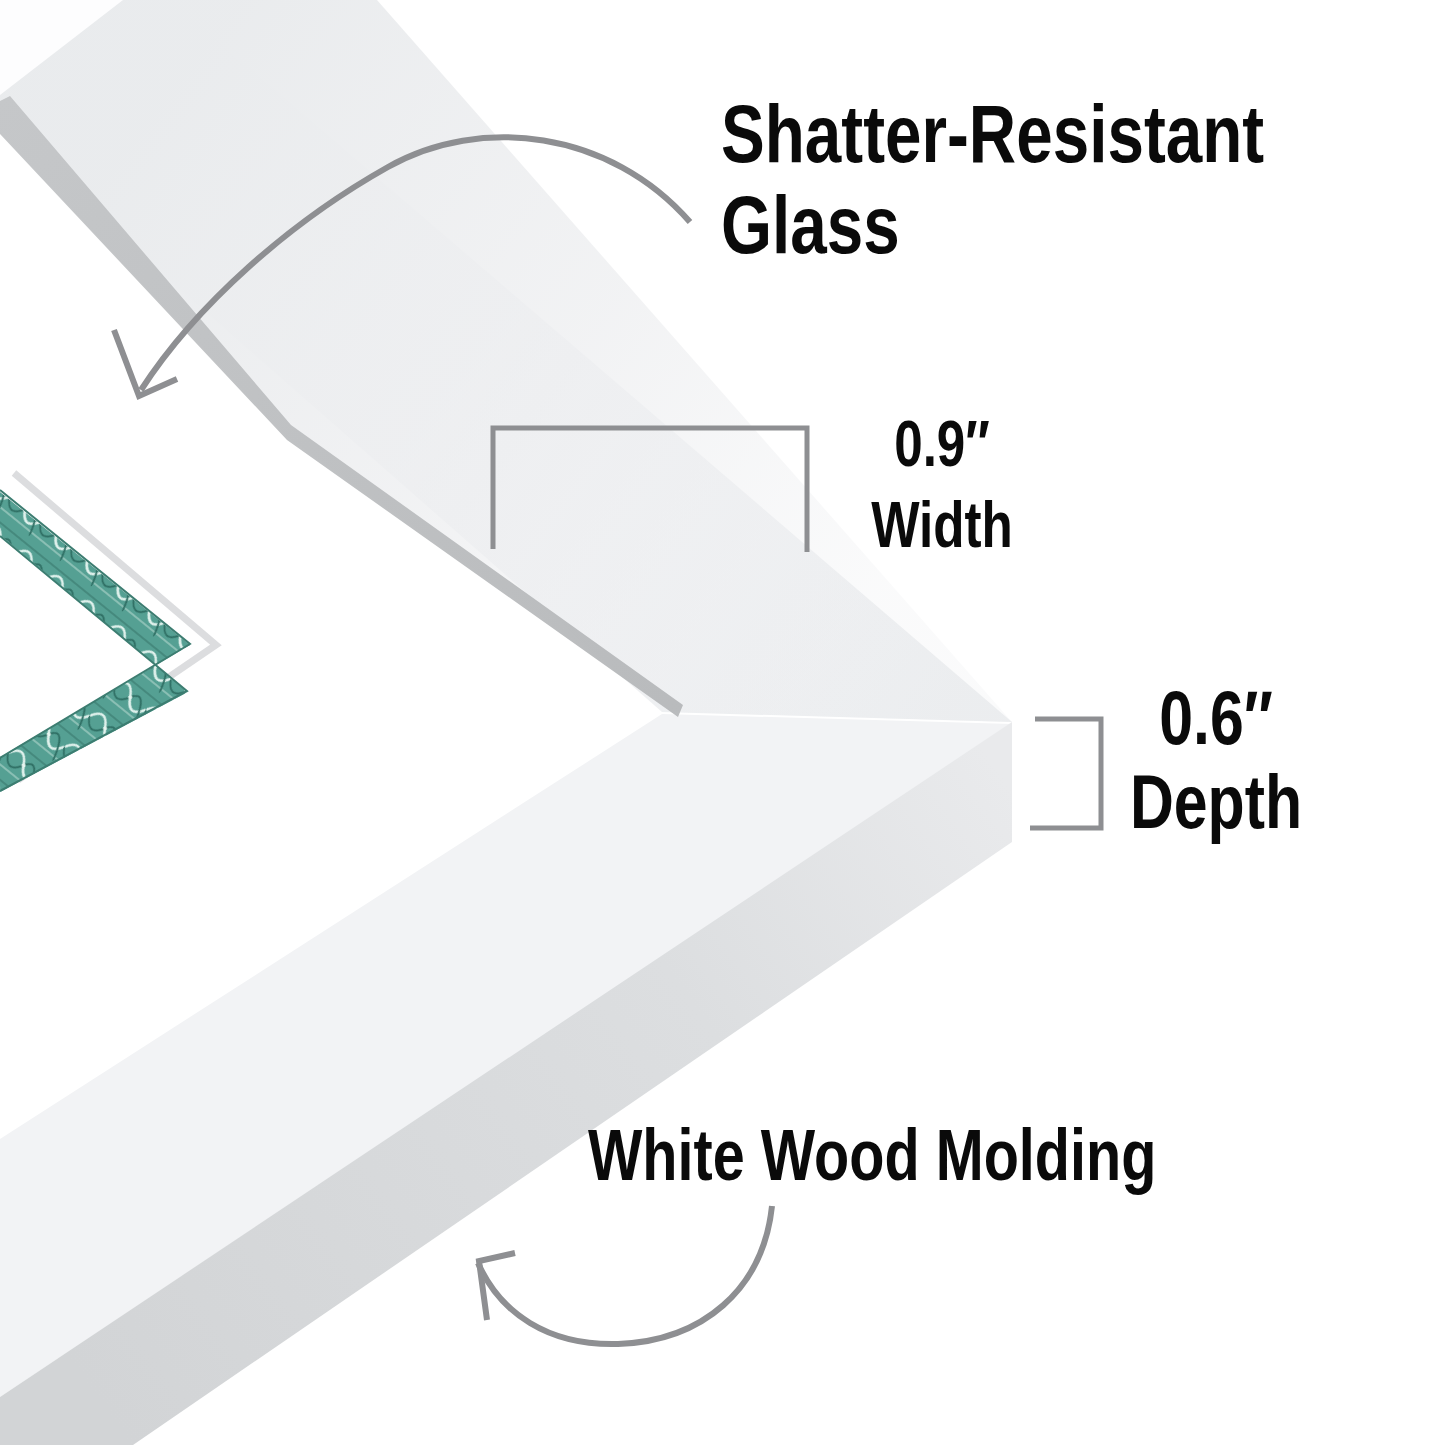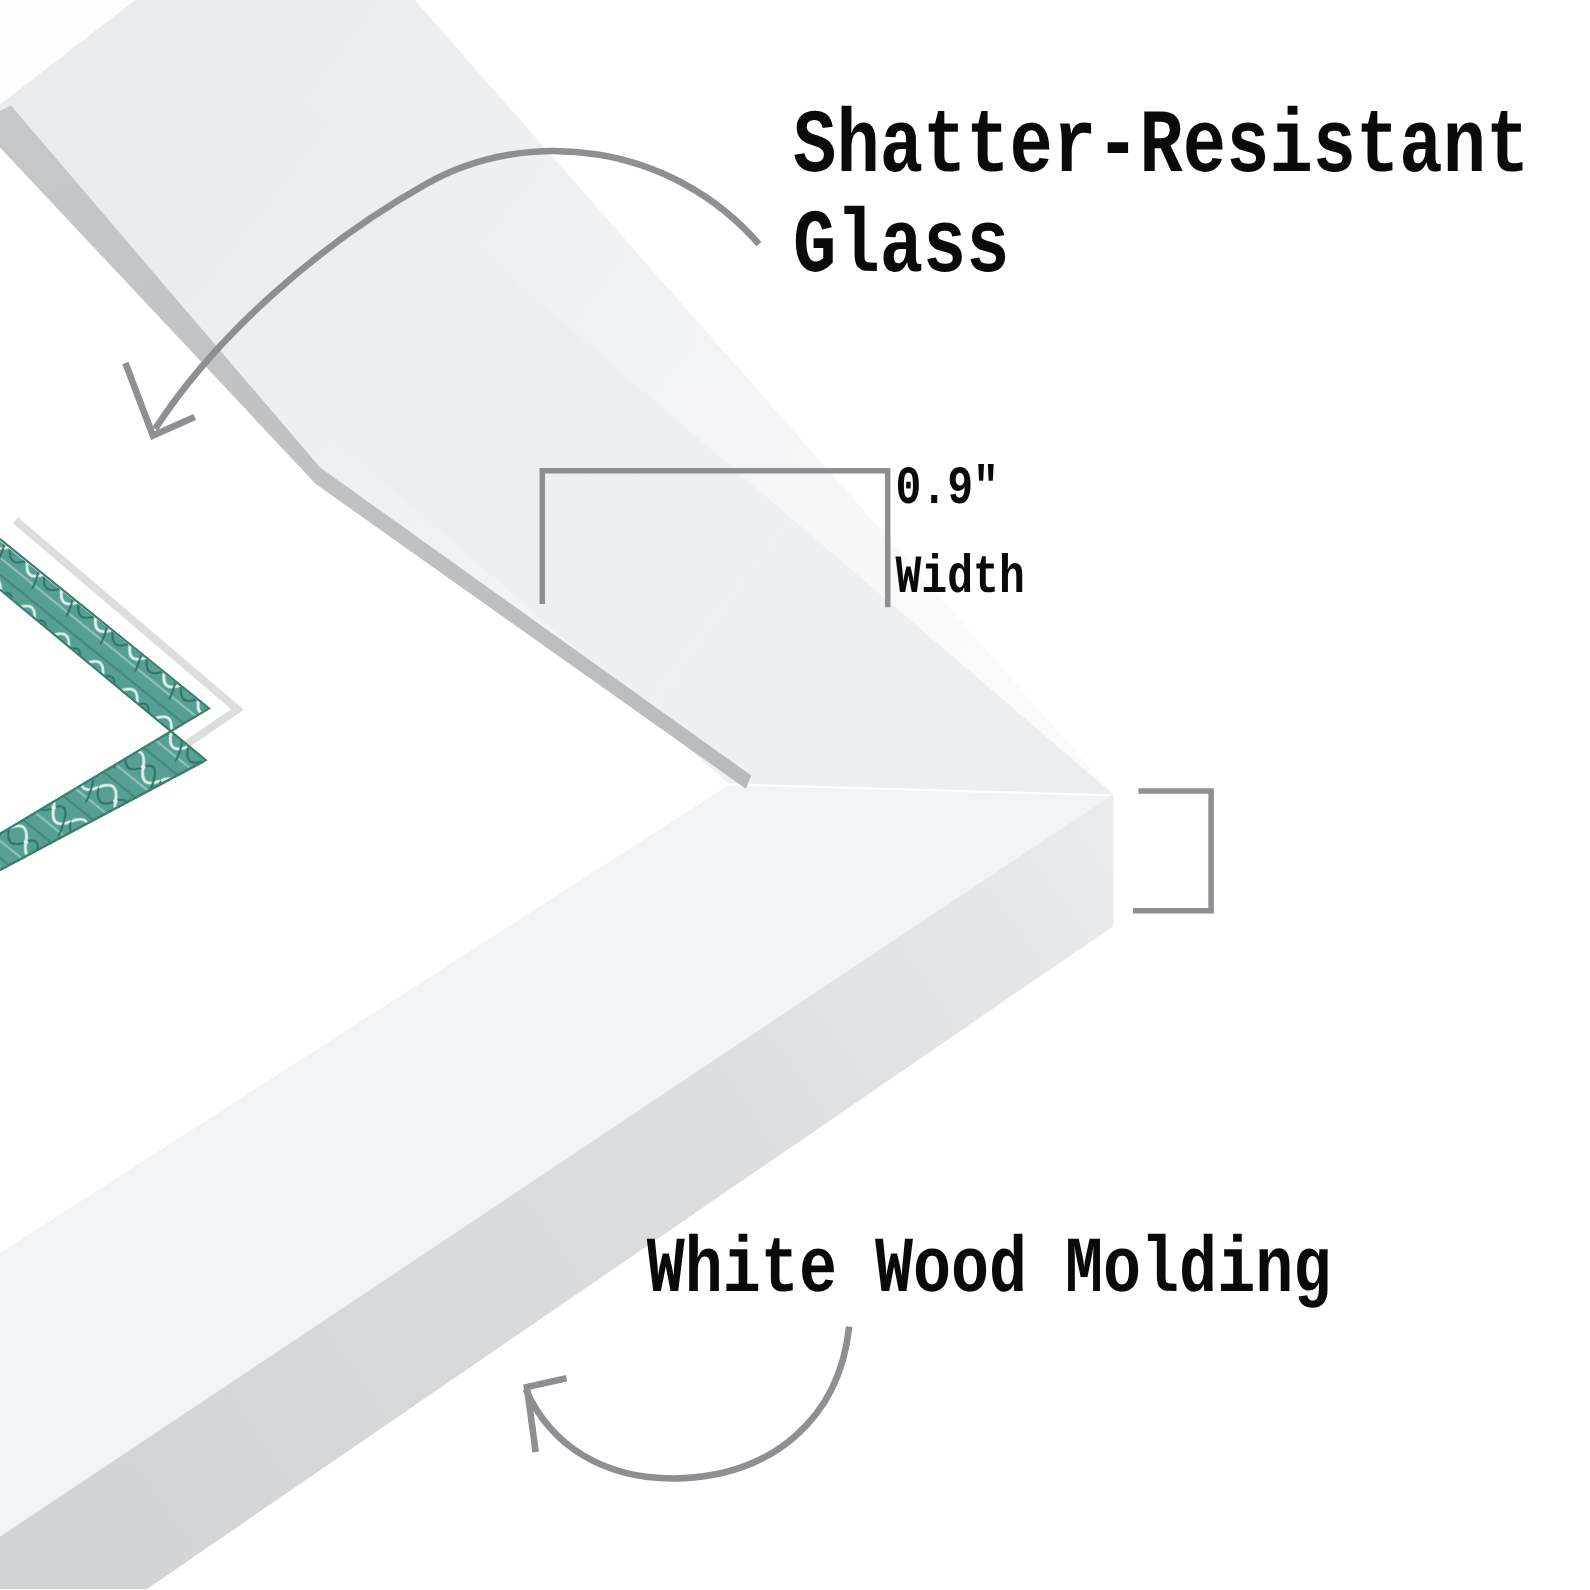--- a/index.html
+++ b/index.html
@@ -1,33 +1,33 @@
 <!DOCTYPE html>
 <html><head>
 <meta charset="utf-8">
 <style>
   html,body{margin:0;padding:0;background:#ffffff;}
   .stage{
     position:relative;
     width:1445px;height:1445px;
     overflow:hidden;
     background:#ffffff;
-    font-family:Liberation Mono, monospace;
+    font-family:Liberation Sans, sans-serif;
   }
   .scene{position:absolute;left:0;top:0;width:1445px;height:1445px;display:block;}
   .label{
     position:absolute;
     color:#0a0a0a;
     font-weight:700;
     white-space:nowrap;
   }
   .squeeze{display:inline-block;transform:scaleX(0.80);transform-origin:0 0;}
   .squeeze-c{display:block;transform:scaleX(0.80);transform-origin:50% 0;}
   #lbl-glass{left:721px;top:88px;font-size:82px;line-height:91px;}
-  #lbl-width{left:782px;top:404px;width:320px;font-size:49px;line-height:81px;}
+  #lbl-width{left:782px;top:404px;width:320px;text-align:center;font-size:64px;line-height:81px;}
   #lbl-depth{left:1056px;top:676px;width:320px;text-align:center;font-size:76px;line-height:84px;}
   #lbl-molding{left:588px;top:1110px;font-size:72px;line-height:90px;}
 </style>
 </head>
 <body>
 
 <div class="stage">
 
   <svg class="scene" viewBox="0 0 1445 1445" xmlns="http://www.w3.org/2000/svg">
     <defs>
@@ -96,18 +96,22 @@
       <div>Shatter-Resistant</div>
       <div>Glass</div>
     </span>
   </div>
 
   <div class="label" id="lbl-width">
     <span class="squeeze-c">0.9″</span>
     <span class="squeeze-c">Width</span>
   </div>
 
+  <div class="label" id="lbl-depth">
+    <span class="squeeze-c">0.6″</span>
+    <span class="squeeze-c">Depth</span>
+  </div>
 
   <div class="label" id="lbl-molding">
     <span class="squeeze">White Wood Molding</span>
   </div>
 
 </div>
 
 </body></html>

